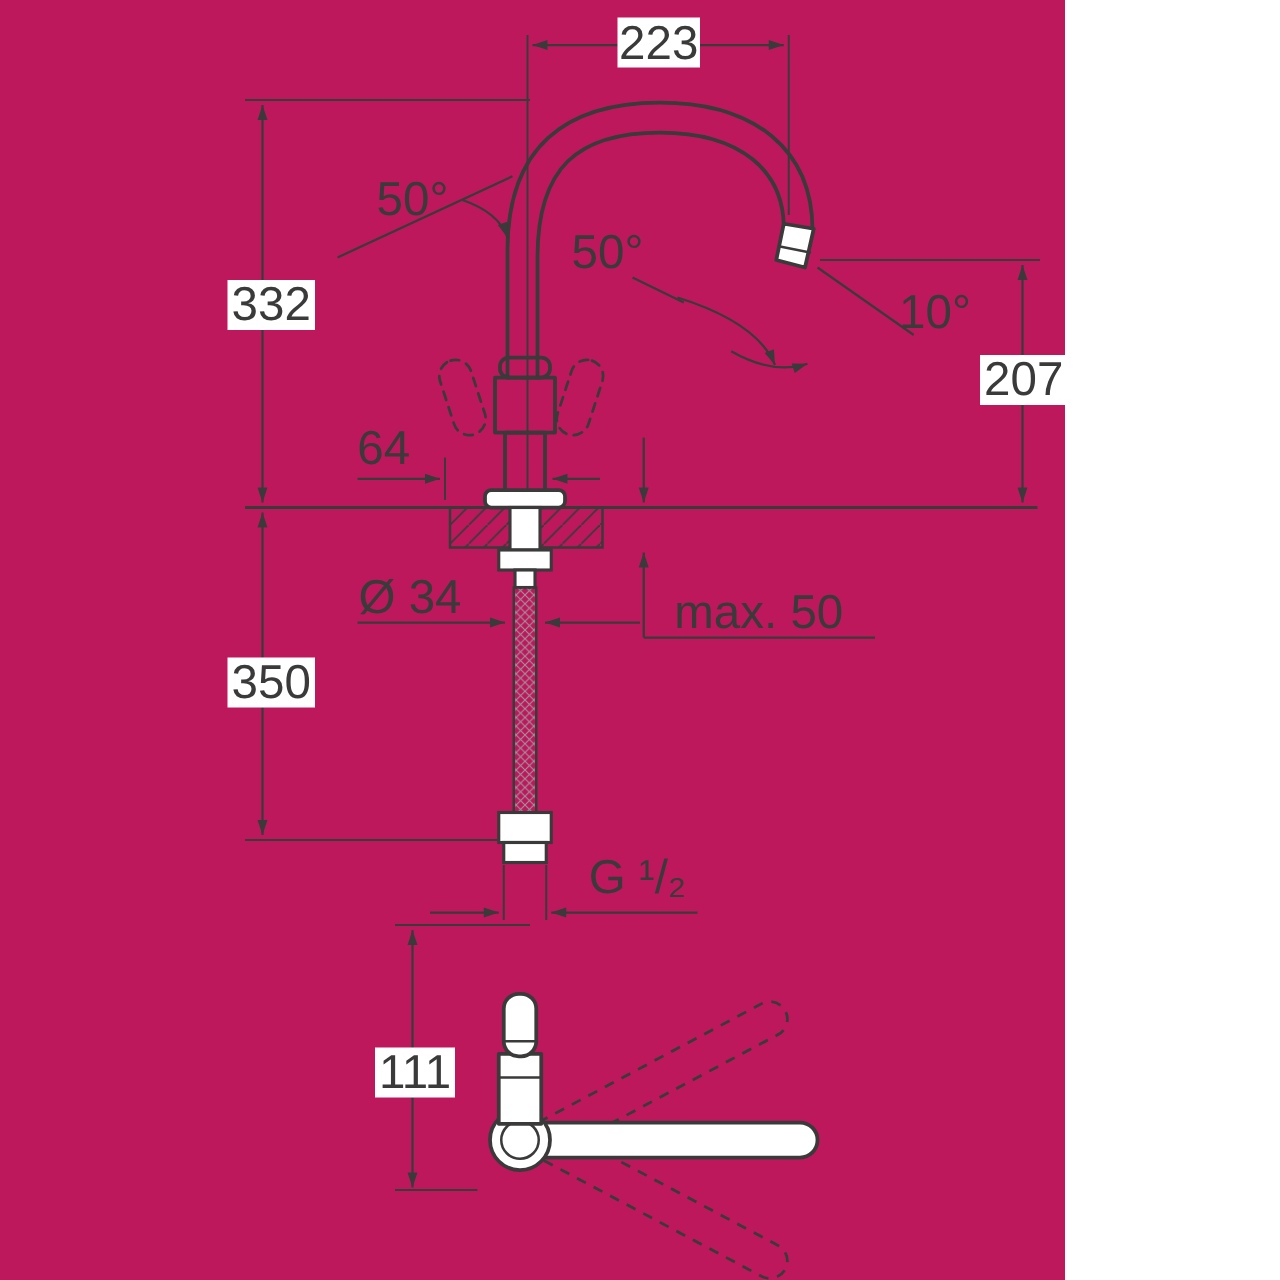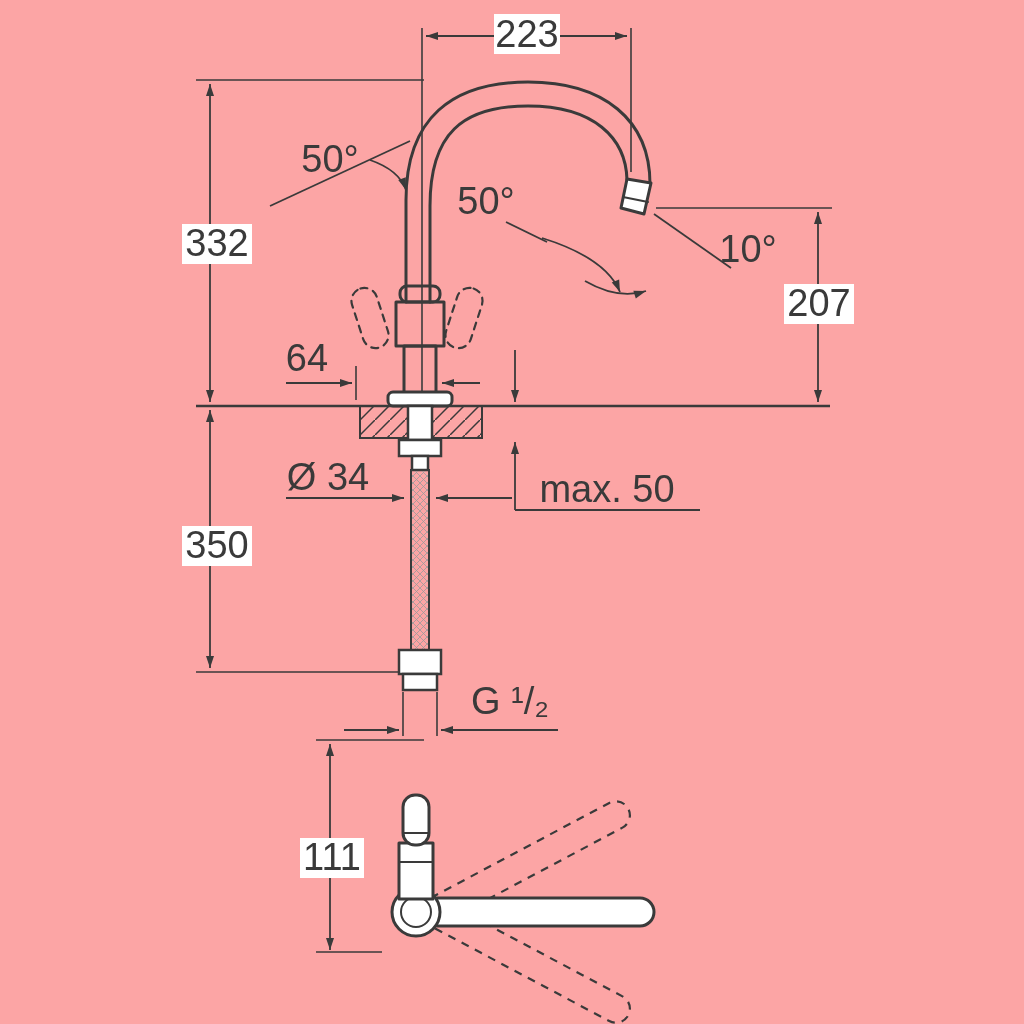--- a/index.html
+++ b/index.html
@@ -1,16 +1,16 @@
 <!DOCTYPE html>
 <html><head>
 <meta charset="utf-8">
 <style>
   html,body{margin:0;padding:0;background:#ffffff;}
-  .canvas{position:relative;width:1024px;height:1024px;background:#fca5a5;overflow:hidden;
+  .canvas{position:relative;width:852px;height:1024px;background:#be185d;overflow:hidden;
           font-family:"Liberation Sans","DejaVu Sans",sans-serif;}
   svg{display:block;}
   text{font-family:"Liberation Sans","DejaVu Sans",sans-serif;fill:#3a3a3a;}
   .dim-text{font-size:38px;}
 </style>
 </head>
 <body>
 
 <div class="canvas">
 <svg width="1024" height="1024" viewBox="0 0 1024 1024">

